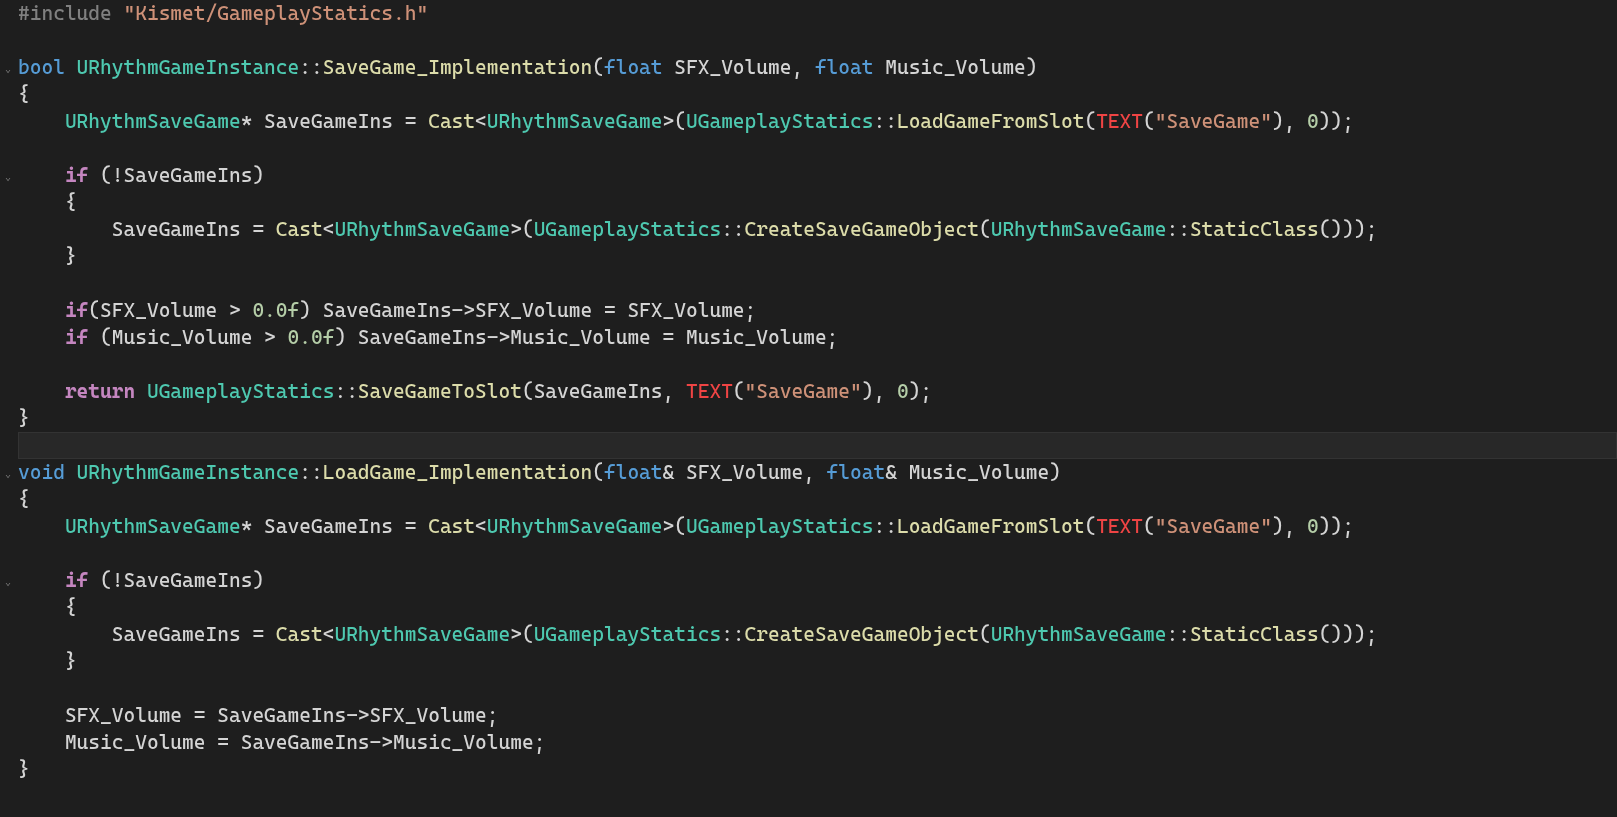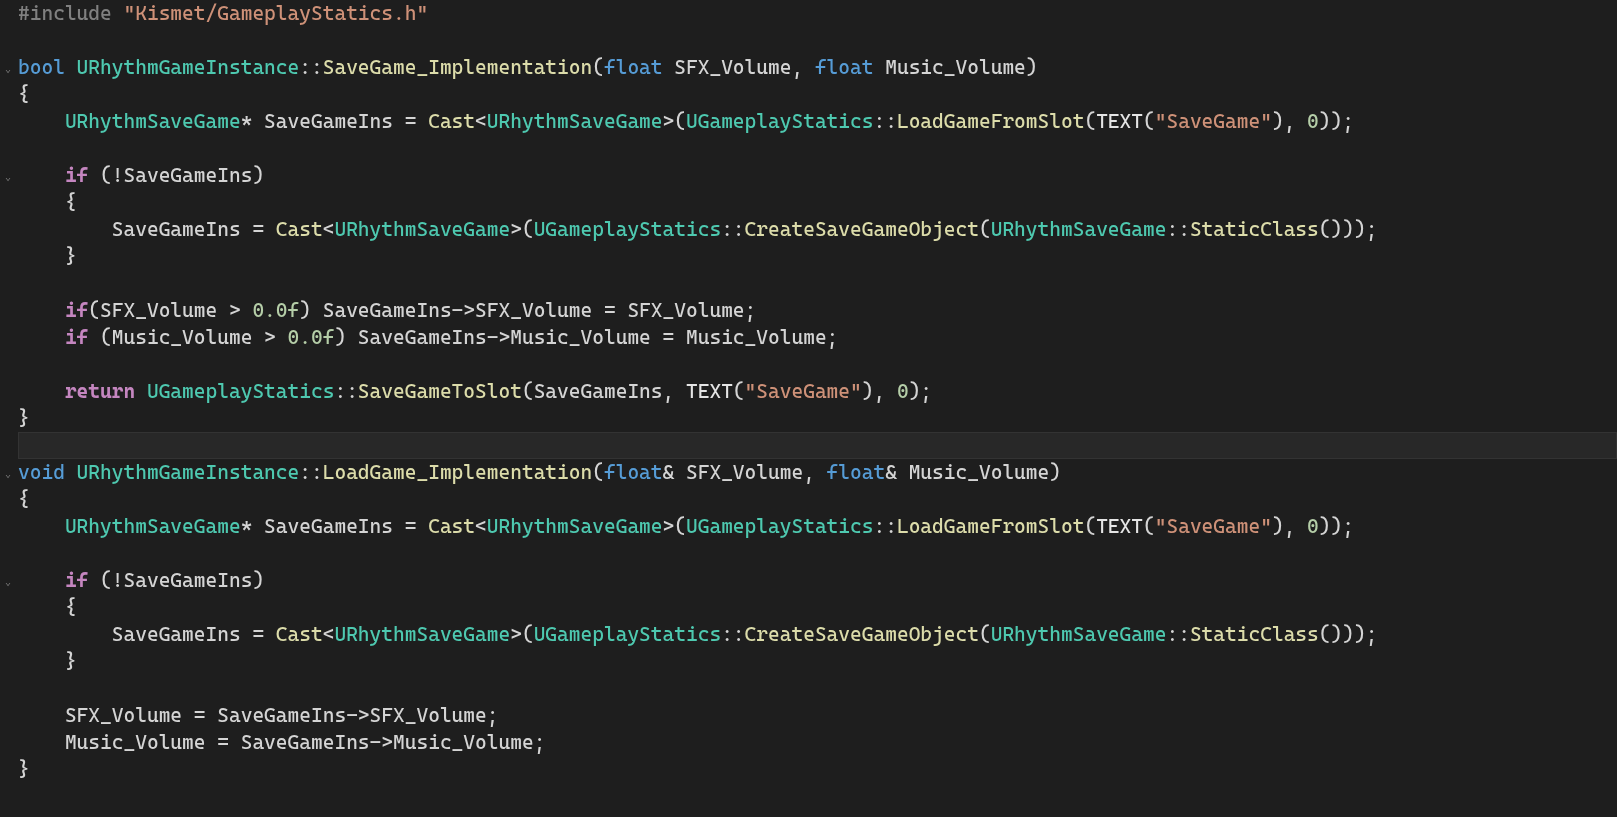--- a/index.html
+++ b/index.html
@@ -30,21 +30,21 @@
   .k{color:var(--kw);}
   .t{color:var(--type);text-align:center;}
   .f{color:var(--fn);}
   .s{color:var(--str);}
   .n{color:var(--num);}
   .c{color:var(--fg);text-align:center;}
   .p{color:var(--fg);}
   .m{color:#c586c0;font-weight:bold;}
   .d{color:#808080;}
   .op{color:#d4d4d4;}
-  .mac{color:#e5e5e5;}
+  .mac{color:#ef4444;}
   
   .cursor{background:#282828;outline:1px solid #333333;outline-offset:-1px;}
   .caret{display:inline-block;width:1px;height:22px;background:#aeafad;vertical-align:text-bottom;}
 </style>
 </head>
 <body>
 
 <div class="editor">
   <div class="fold-col" id="fold-col">
       <div class="fold-mark" style="top: 62px;">⌄</div>

